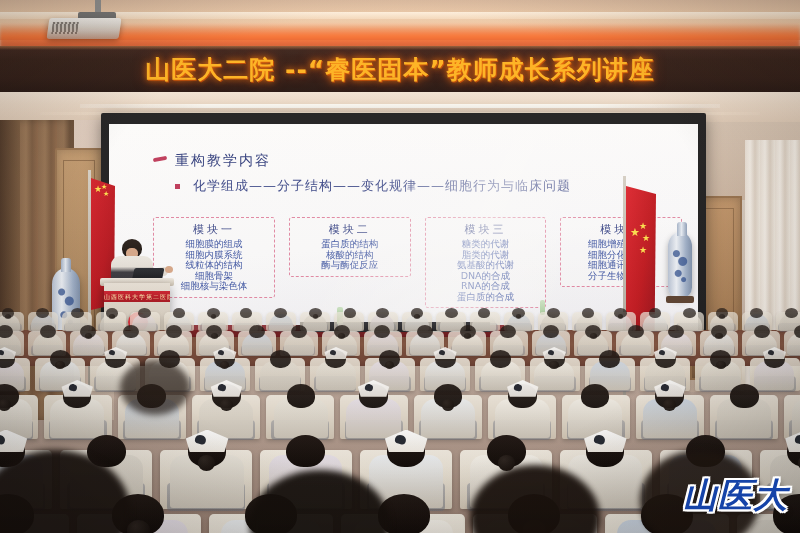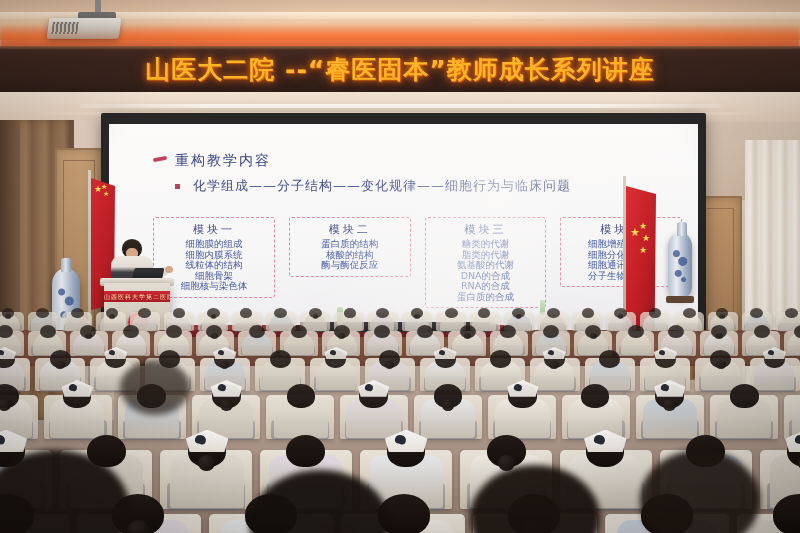--- a/index.html
+++ b/index.html
@@ -882,13 +882,14 @@
       <div class="blurpatch" style="left:-20px;top:150px;width:150px;height:120px;background:#1a120e;opacity:0.95;"></div>
       <div class="blurpatch" style="left:250px;top:170px;width:140px;height:110px;background:#16100c;opacity:0.95;"></div>
       <div class="blurpatch" style="left:470px;top:165px;width:130px;height:105px;background:#1b120d;opacity:0.95;"></div>
       <div class="blurpatch" style="left:640px;top:150px;width:120px;height:100px;background:#201610;opacity:0.9;"></div>
       <div class="blurpatch" style="left:120px;top:60px;width:70px;height:55px;background:#241a14;opacity:0.7;"></div>
     </div>
 
   <div class="soft"></div>
   <div class="vig"></div>
 
+  <div class="watermark">山医大</div>
 </div>
 
 </body></html>

